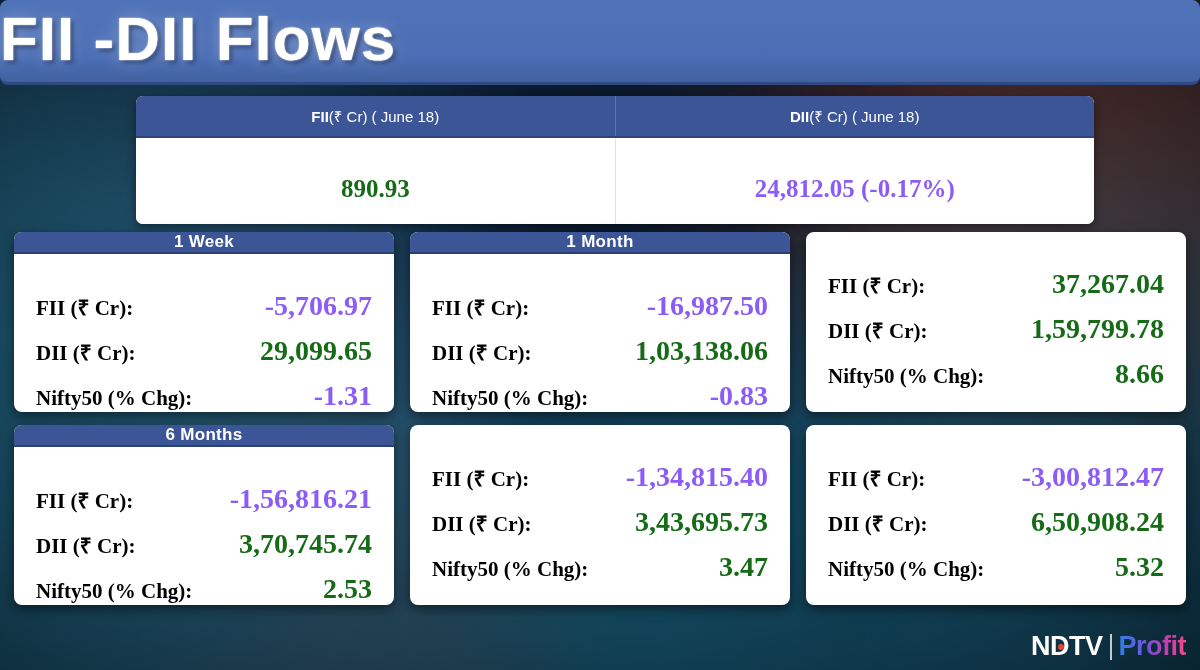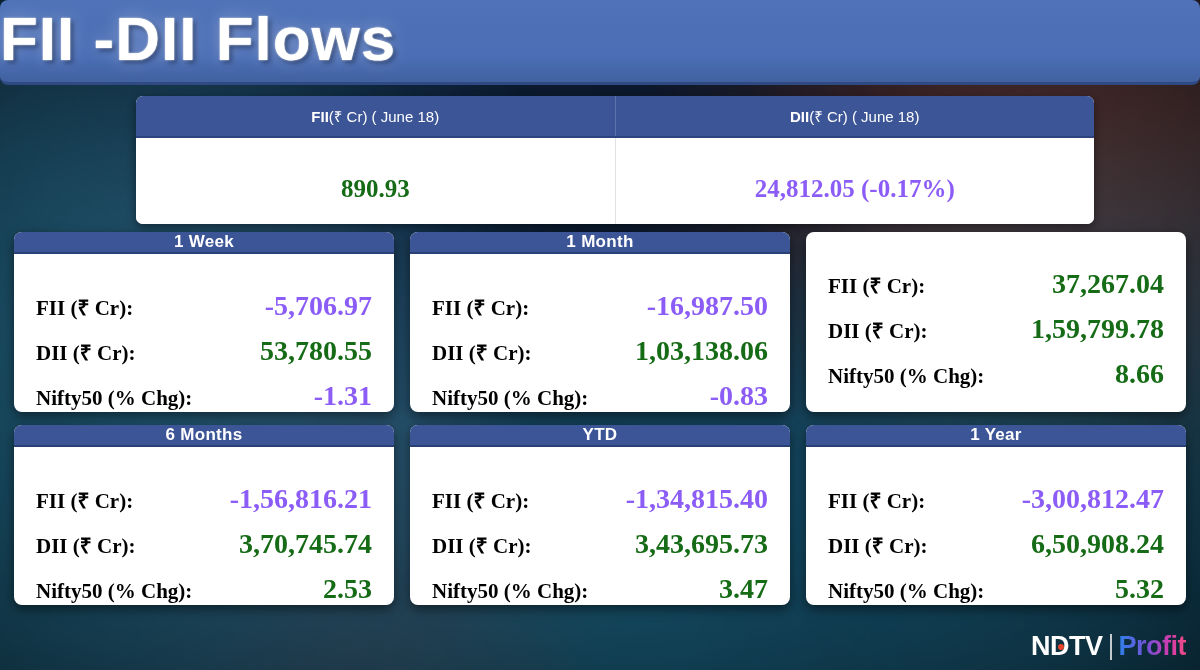--- a/index.html
+++ b/index.html
@@ -233,21 +233,21 @@
 
     <div class="card">
       <div class="card-head">1 Week</div>
       <div class="card-body">
         <div class="row">
           <span class="row-label">FII (₹ Cr):</span>
           <span class="row-value neg">-5,706.97</span>
         </div>
         <div class="row">
           <span class="row-label">DII (₹ Cr):</span>
-          <span class="row-value pos">53,780.55</span>
+          <span class="row-value pos">29,099.65</span>
         </div>
         <div class="row">
           <span class="row-label">Nifty50 (% Chg):</span>
           <span class="row-value neg">-1.31</span>
         </div>
       </div>
     </div>
 
     <div class="card">
       <div class="card-head">1 Month</div>
@@ -296,39 +296,37 @@
           <span class="row-value pos">3,70,745.74</span>
         </div>
         <div class="row">
           <span class="row-label">Nifty50 (% Chg):</span>
           <span class="row-value pos">2.53</span>
         </div>
       </div>
     </div>
 
     <div class="card">
-      <div class="card-head">YTD</div>
       <div class="card-body">
         <div class="row">
           <span class="row-label">FII (₹ Cr):</span>
           <span class="row-value neg">-1,34,815.40</span>
         </div>
         <div class="row">
           <span class="row-label">DII (₹ Cr):</span>
           <span class="row-value pos">3,43,695.73</span>
         </div>
         <div class="row">
           <span class="row-label">Nifty50 (% Chg):</span>
           <span class="row-value pos">3.47</span>
         </div>
       </div>
     </div>
 
     <div class="card">
-      <div class="card-head">1 Year</div>
       <div class="card-body">
         <div class="row">
           <span class="row-label">FII (₹ Cr):</span>
           <span class="row-value neg">-3,00,812.47</span>
         </div>
         <div class="row">
           <span class="row-label">DII (₹ Cr):</span>
           <span class="row-value pos">6,50,908.24</span>
         </div>
         <div class="row">

